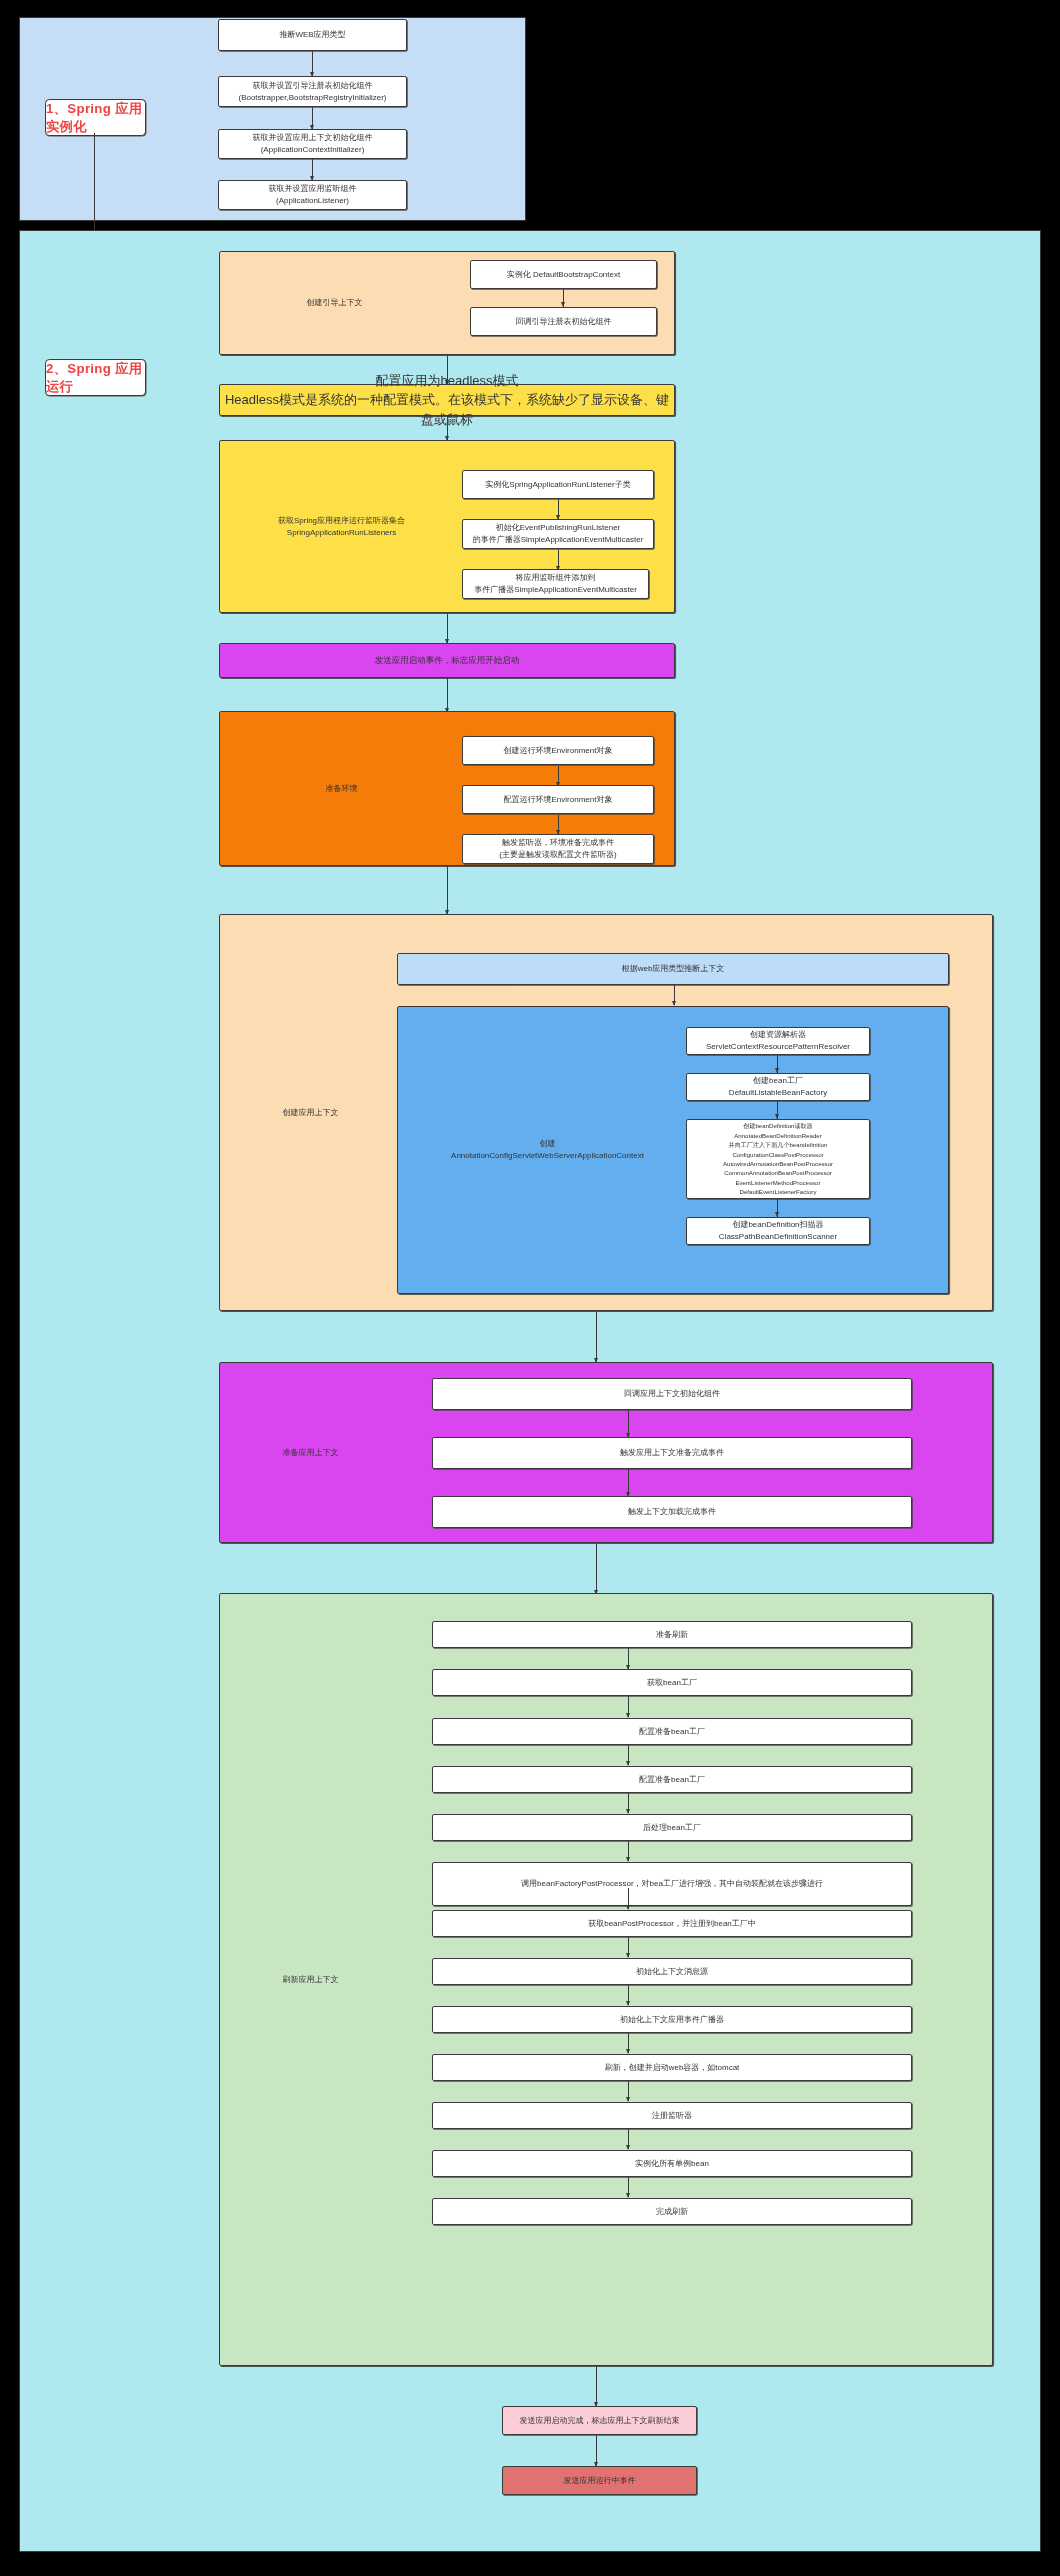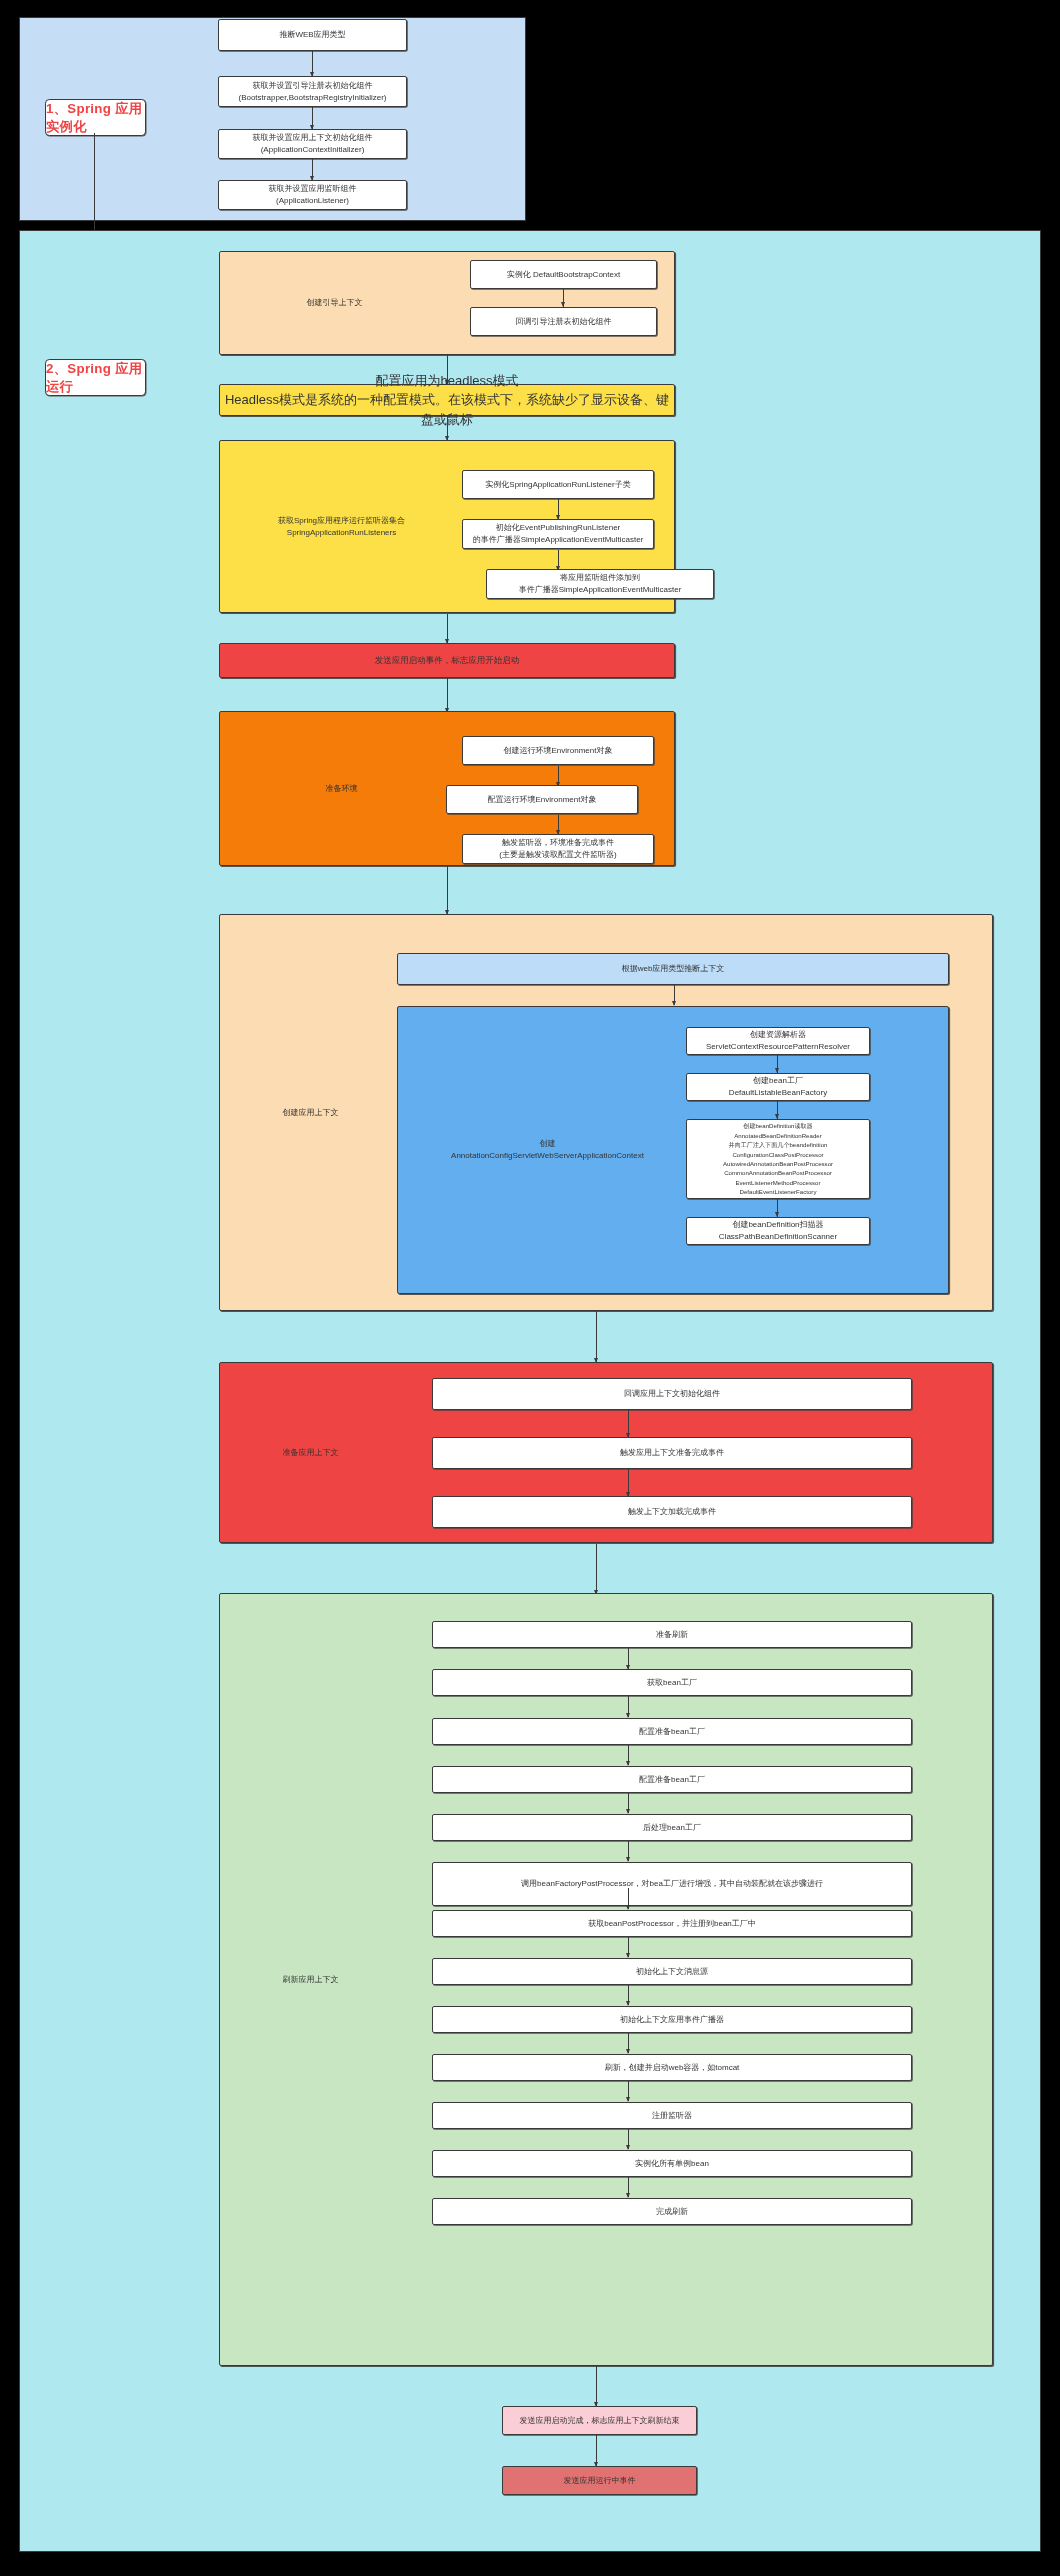--- a/index.html
+++ b/index.html
@@ -43,21 +43,21 @@
   }
   .group-caption{
     position:absolute;left:0;top:0;height:100%;
     display:flex;align-items:center;justify-content:center;
     text-align:center;font-size:8px;line-height:1.5;color:#333;
     white-space:pre-line;pointer-events:none;
   }
 
   .c-peach{background:#fcdcb2;padding-left:16px;}
   .c-yellow{background:#fde047;}
-  .c-amber{background:#ef4444;}
+  .c-amber{background:#d946ef;}
   .c-orange{background:#f57c08;}
   .c-blue-l{background:#bcdcf7;}
   .c-blue{background:#62aeef;}
   .c-green{background:#c9e6c3;}
   .c-pink{background:#fbcdd7;}
   .c-red{background:#e07272;}
 
   
   .arrow{position:absolute;background:#3a3a3a;width:0.9px;}
   .arrow:after{
@@ -130,40 +130,40 @@
   </div>
   <div class="box" style="left:462px;top:470px;width:192px;height:29px;">
     <span class="ml small">实例化SpringApplicationRunListener子类</span>
   </div>
   <div class="arrow" style="left:558px;top:499px;height:20px;"></div>
   <div class="box" style="left:462px;top:519px;width:192px;height:30px;">
     <span class="ml small">初始化EventPublishingRunListener
 的事件广播器SimpleApplicationEventMulticaster</span>
   </div>
   <div class="arrow" style="left:558px;top:550px;height:20px;"></div>
-  <div class="box" style="left:486px;top:569px;width:228px;height:30px;">
+  <div class="box" style="left:462px;top:569px;width:187px;height:30px;">
     <span class="ml small">将应用监听组件添加到
 事件广播器SimpleApplicationEventMulticaster</span>
   </div>
   <div class="arrow" style="left:447px;top:614px;height:29px;"></div>
 
   <div class="group c-amber" style="left:219px;top:643px;width:456px;height:35px;
        display:flex;align-items:center;justify-content:center;">
     <span class="ml">发送应用启动事件，标志应用开始启动</span>
   </div>
   <div class="arrow" style="left:447px;top:678px;height:34px;"></div>
 
   <div class="group c-orange" style="left:219px;top:711px;width:456px;height:155px;">
     <div class="group-caption" style="width:243px;">准备环境</div>
   </div>
   <div class="box" style="left:462px;top:736px;width:192px;height:29px;">
     <span class="ml">创建运行环境Environment对象</span>
   </div>
   <div class="arrow" style="left:558px;top:766px;height:20px;"></div>
-  <div class="box" style="left:446px;top:785px;width:192px;height:29px;">
+  <div class="box" style="left:462px;top:785px;width:192px;height:29px;">
     <span class="ml">配置运行环境Environment对象</span>
   </div>
   <div class="arrow" style="left:558px;top:815px;height:19px;"></div>
   <div class="box" style="left:462px;top:834px;width:192px;height:30px;">
     <span class="ml small">触发监听器，环境准备完成事件
 (主要是触发读取配置文件监听器)</span>
   </div>
   <div class="arrow" style="left:447px;top:866px;height:48px;"></div>
 
   <div class="group c-peach" style="left:219px;top:914px;width:774px;height:397px;">

